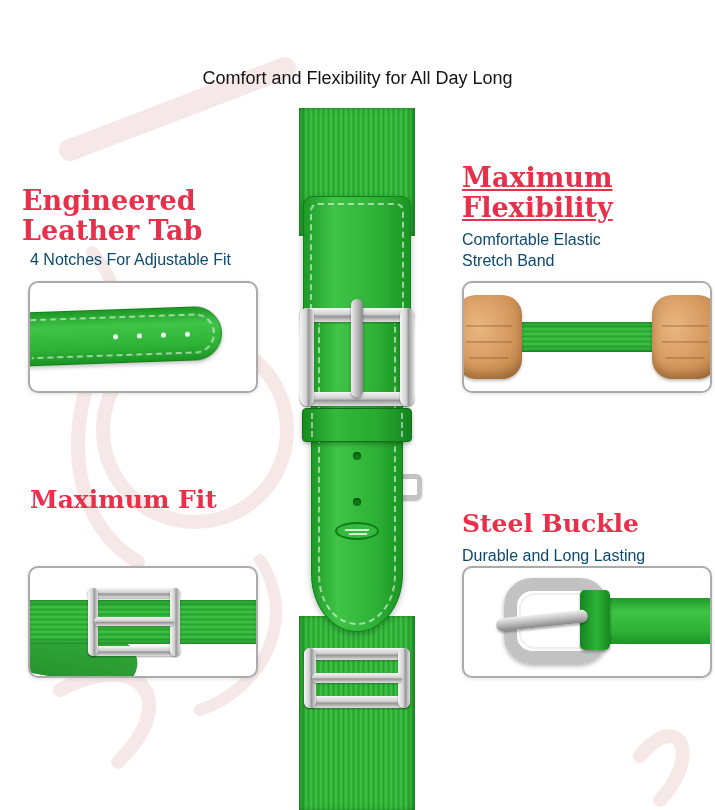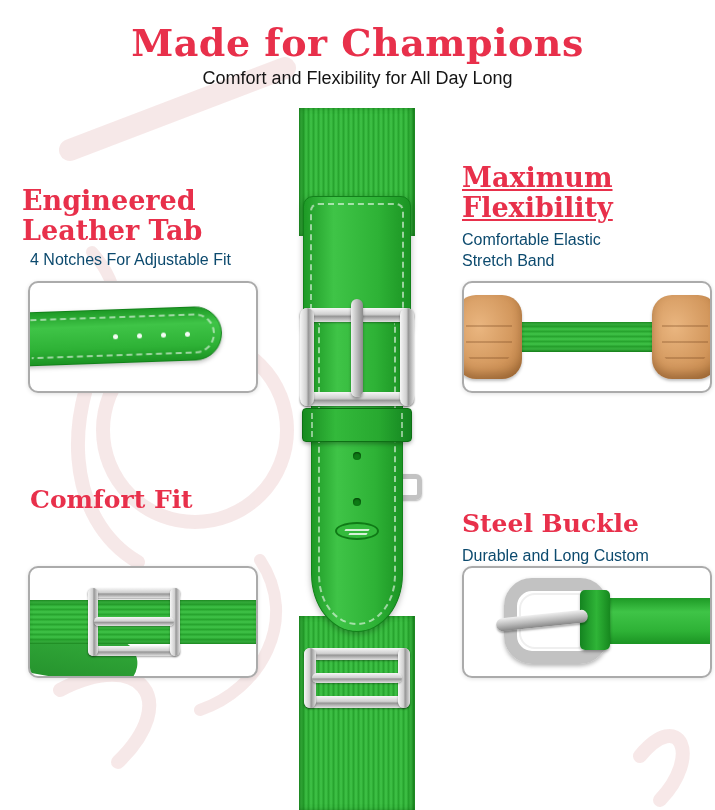--- a/index.html
+++ b/index.html
@@ -143,21 +143,20 @@
       <path d="M70 150 L285 68" stroke-width="22"></path>
       <circle cx="195" cy="430" r="92" stroke-width="14"></circle>
       <path d="M118 320 C 58 410, 66 520, 138 562" stroke-width="14"></path>
       <path d="M60 690 C 140 648, 182 700, 118 762" stroke-width="14"></path>
       <path d="M92 252 C 132 296, 122 356, 82 378" stroke-width="12"></path>
       <path d="M640 756 C 680 708, 702 756, 660 800" stroke-width="14"></path>
       <path d="M260 560 C 300 620, 260 690, 200 710" stroke-width="12"></path>
     </g>
   </svg>
 
-  <div class="abs title">Made for Champions</div>
   <div class="abs subtitle">Comfort and Flexibility for All Day Long</div>
 
   <div>
     <div class="abs elastic elastic-top"></div>
     <div class="abs elastic elastic-bottom"></div>
 
     <div class="abs leather tab-top">
       <span class="stitch"></span>
     </div>
     <div class="abs leather strap-main">
@@ -209,33 +208,33 @@
   <div class="abs photo-box c2-box">
     <div class="abs stretch-band"></div>
     <div class="abs hand hand-left">
       <span class="knuckles"></span>
     </div>
     <div class="abs hand hand-right">
       <span class="knuckles"></span>
     </div>
   </div>
 
-  <div class="abs feat-heading c3-heading">Comfort Fit</div>
+  <div class="abs feat-heading c3-heading">Maximum Fit</div>
   <div class="abs photo-box c3-box">
     <div class="abs tip3"></div>
     <div class="abs band3"></div>
     <div class="abs bar-h sl3-top"></div>
     <div class="abs bar-h sl3-bottom"></div>
     <div class="abs bar-v sl3-left"></div>
     <div class="abs bar-v sl3-right"></div>
     <div class="abs bar-h sl3-mid"></div>
   </div>
 
   <div class="abs feat-heading c4-heading">Steel Buckle</div>
-  <div class="abs feat-desc c4-desc">Durable and Long Custom</div>
+  <div class="abs feat-desc c4-desc">Durable and Long Lasting</div>
   <div class="abs photo-box c4-box">
     <div class="abs strap4"></div>
     <div class="abs ring4">
       <span class="ring4-hi"></span>
     </div>
     <div class="abs fold4"></div>
     <div class="abs prong4"></div>
   </div>
 
 </div>

